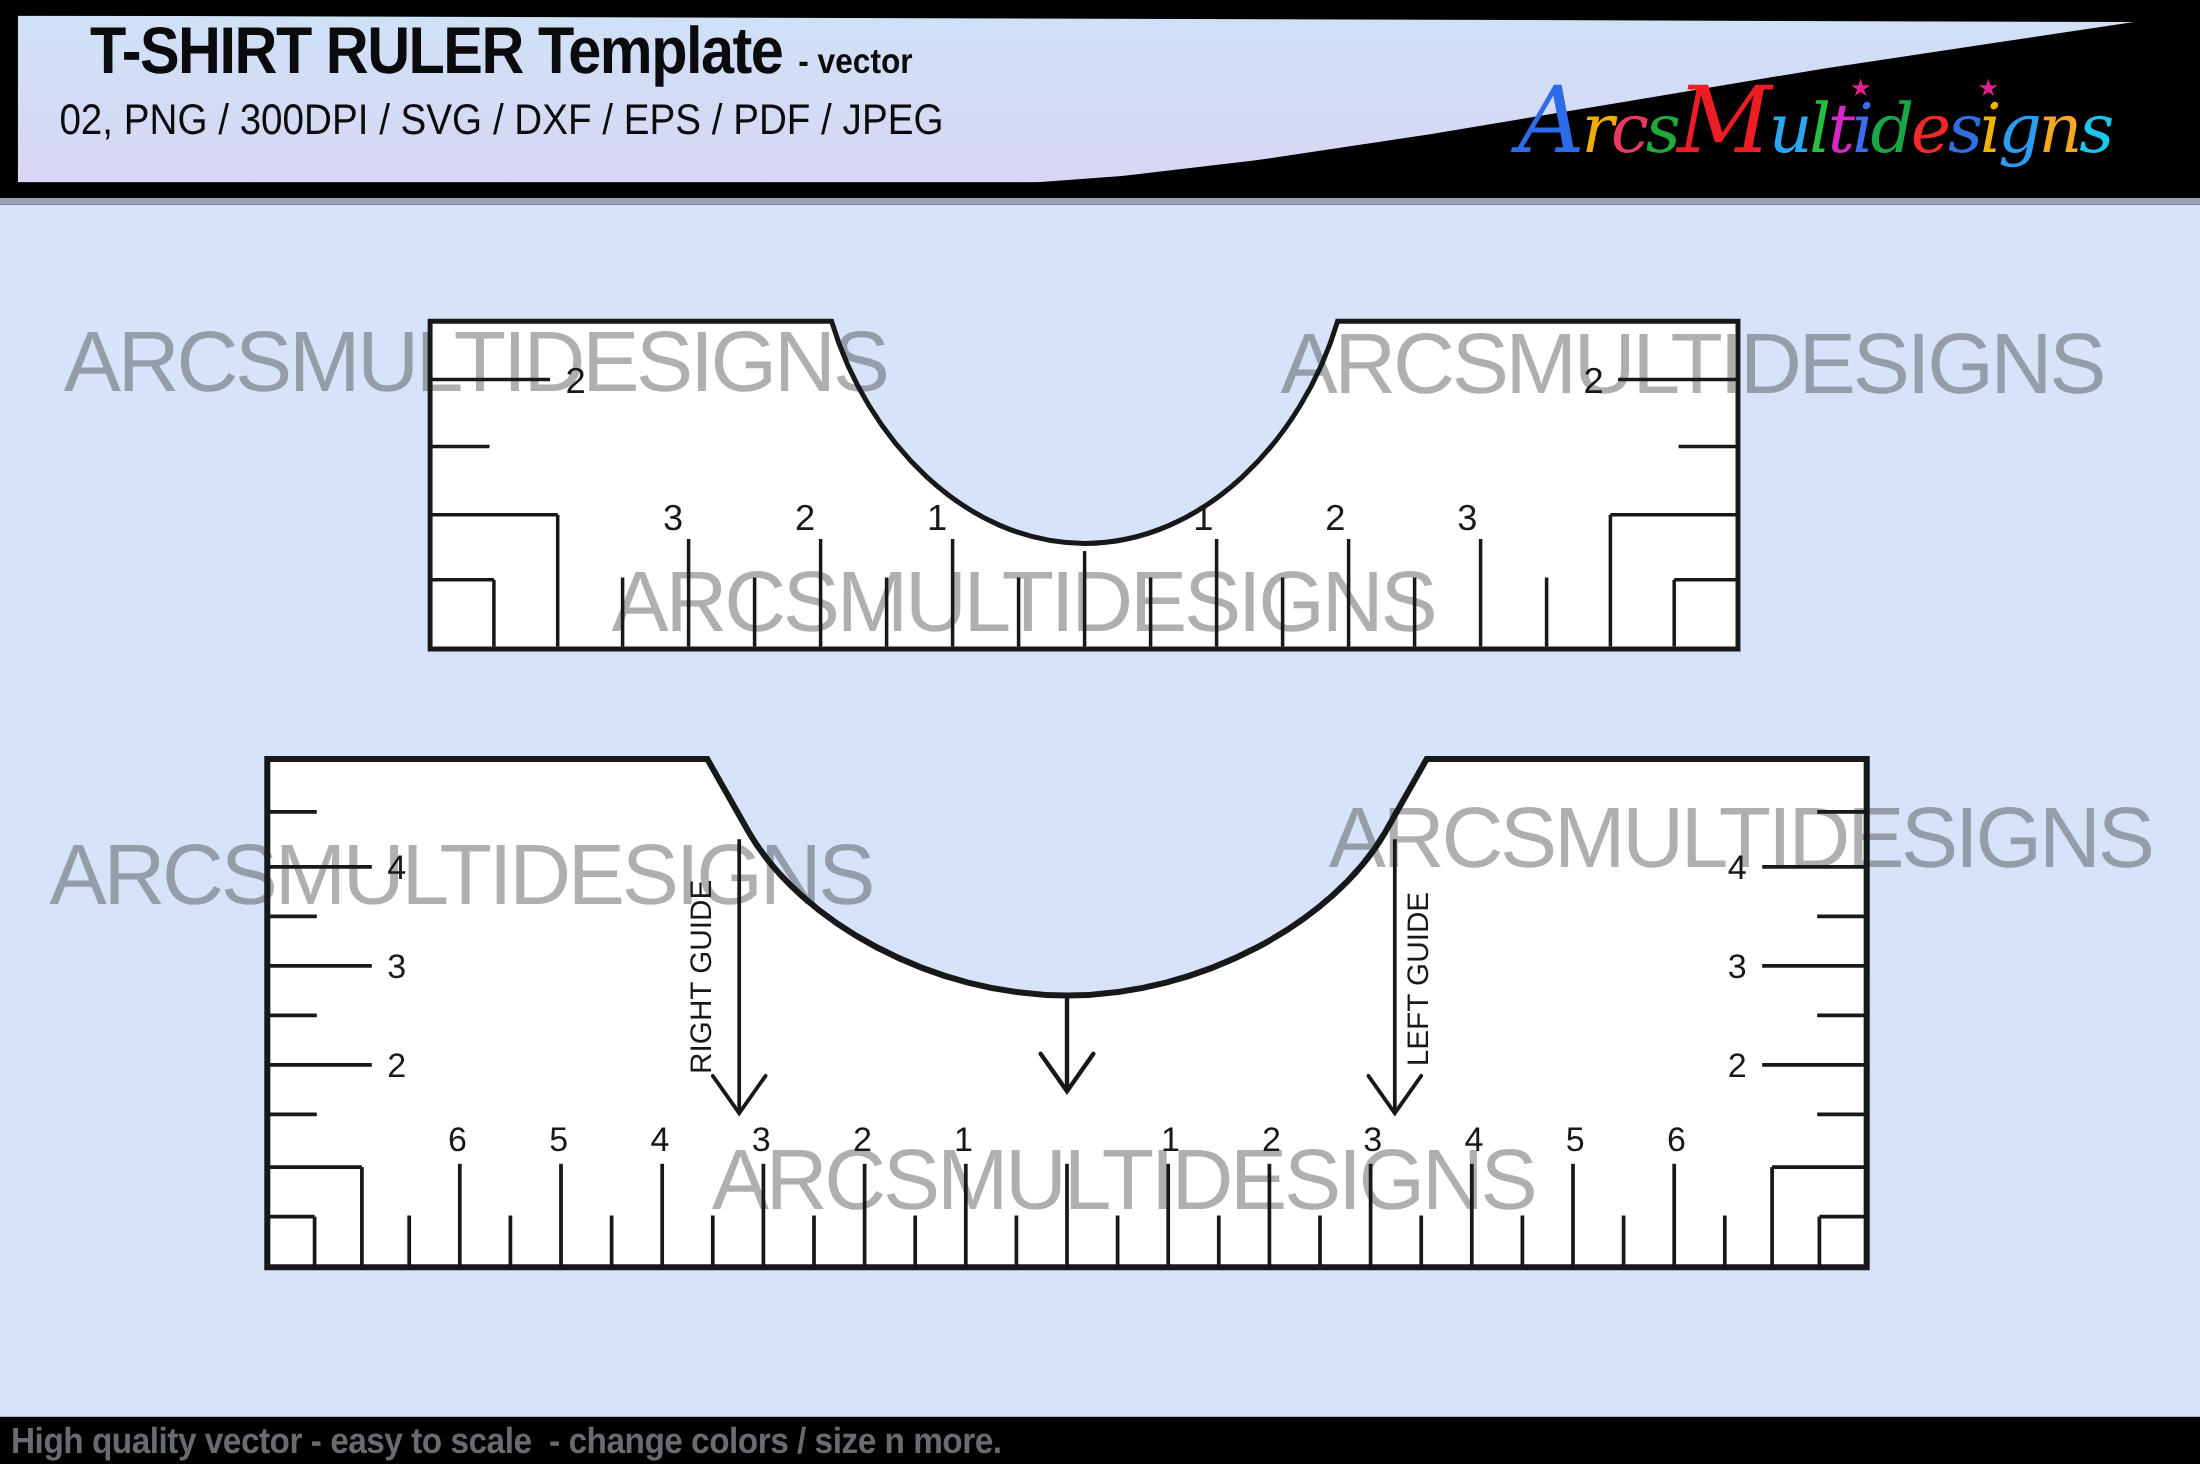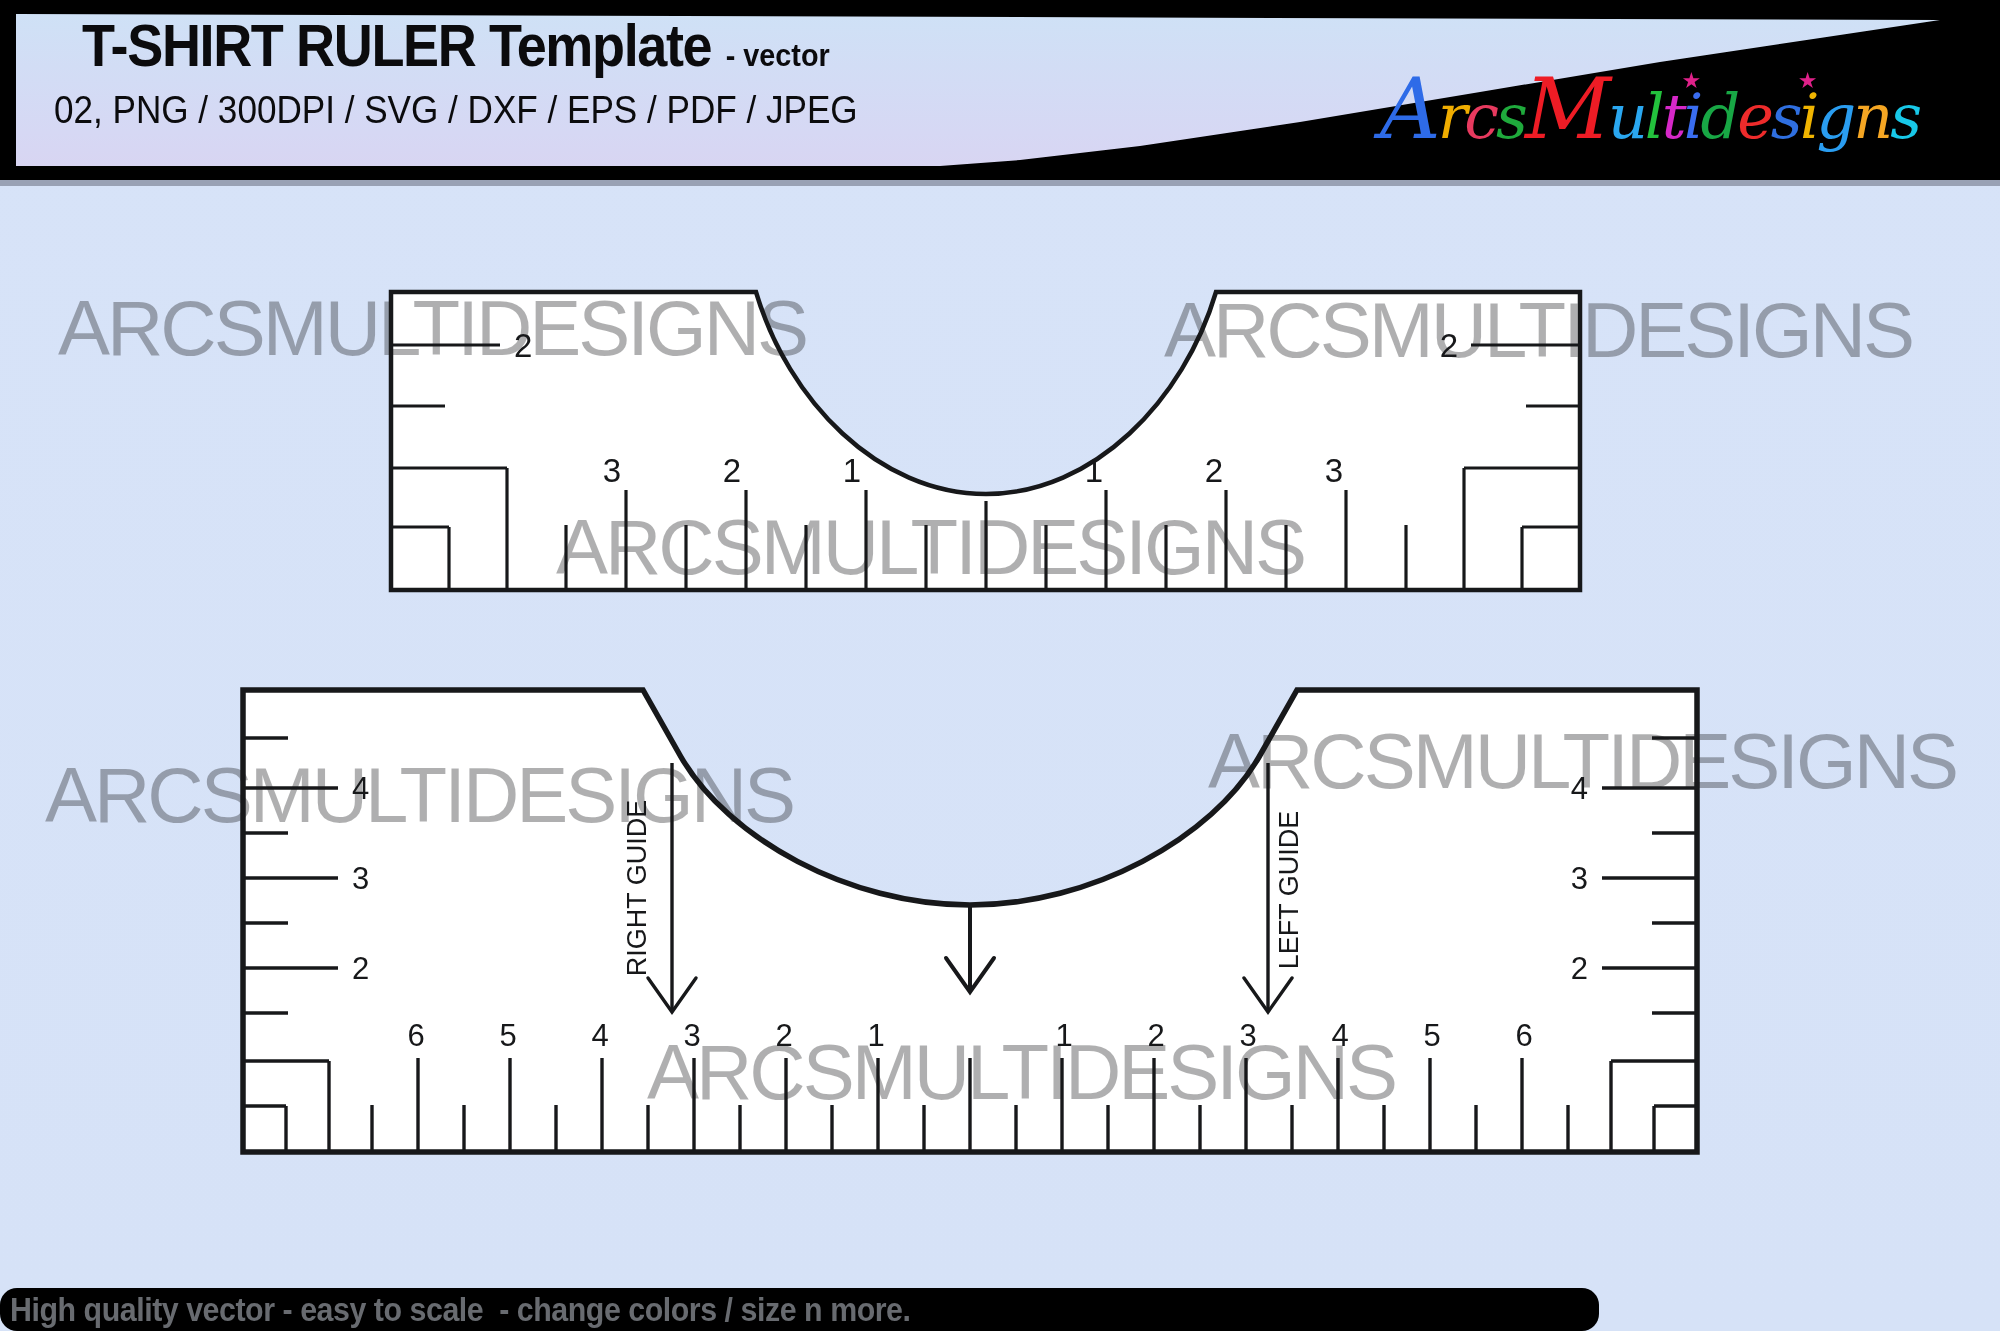--- a/index.html
+++ b/index.html
@@ -21,21 +21,21 @@
   
   .logo{position:absolute;left:1380px;top:76px;font-family:"DejaVu Serif",serif;
         font-style:italic;font-size:62px;letter-spacing:-3px;white-space:nowrap;line-height:1;}
   .logo .lt{position:relative;display:inline-block;}
   .logo .cap{font-size:84px;line-height:0.8;}
   .logo .star{position:absolute;left:-2px;top:-16px;font-size:22px;font-style:normal;letter-spacing:0;}
   
   svg.scene{position:absolute;left:0;top:0;}
   svg text{font-family:"Liberation Sans",sans-serif;fill:#17181a;}
   
-  .footer{position:absolute;left:0;top:1288px;width:1599px;height:43px;background:#000;border-radius:17px;}
+  .footer{position:absolute;left:0;top:1288px;width:2000px;height:43px;background:#000;}
   .footer-text{position:absolute;left:10px;top:3px;font-size:33px;font-weight:700;color:#686b70;
                transform:scaleX(.92);transform-origin:left top;white-space:pre;letter-spacing:-0.5px;}
 </style>
 </head>
 <body>
 
 <div class="page">
 
   <div class="band"></div>
   <div class="panel"></div>

